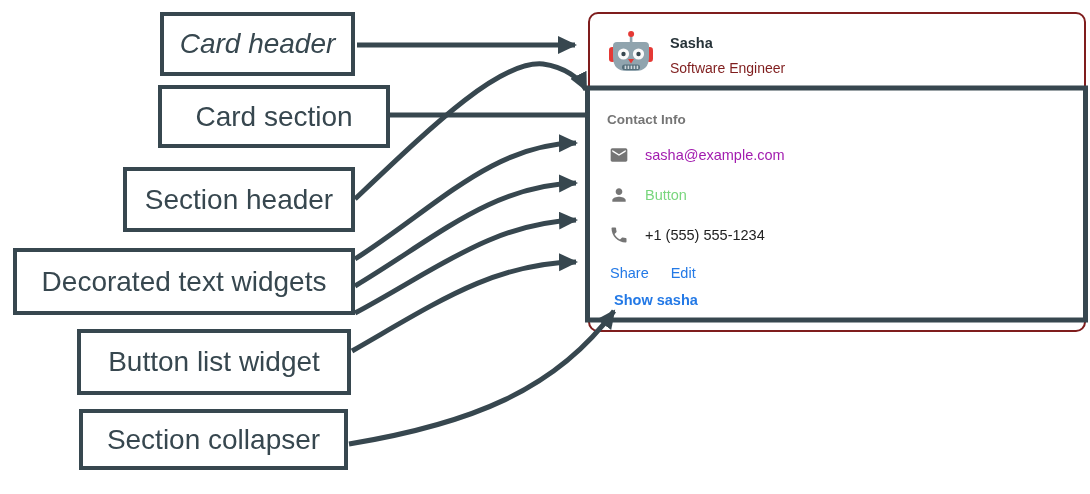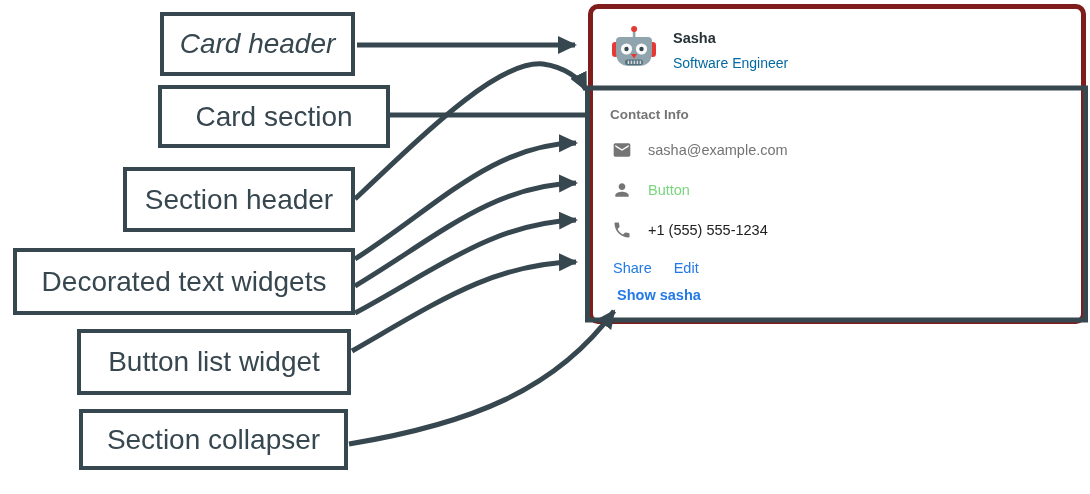--- a/index.html
+++ b/index.html
@@ -47,36 +47,36 @@
   }
   .section-outline {
     fill: none;
     stroke: #37474F;
     stroke-width: 5;
   }
 
   
   .card {
     position: absolute;
-    left: 588px; top: 4px;
+    left: 588px; top: 12px;
     width: 498px; height: 320px;
     box-sizing: border-box;
     background: #ffffff;
-    border: 5px solid #7f1d1d;
+    border: 2px solid #7f1d1d;
     border-radius: 10px;
     z-index: 1;
   }
   .avatar { position: absolute; left: 16px; top: 14px; width: 50px; height: 50px; }
   .card-name {
     position: absolute; left: 80px; top: 21px;
     font-size: 14.5px; font-weight: 700; color: #263238;
   }
   .card-subtitle {
     position: absolute; left: 80px; top: 46px;
-    font-size: 14px; color: #0369a1;
+    font-size: 14px; color: #7f1d1d;
   }
   .section-title {
     position: absolute; left: 17px; top: 98px;
     font-size: 13.5px; font-weight: 700; color: #757575;
   }
   .row {
     position: absolute; left: 19px; height: 20px;
     display: flex; align-items: center; gap: 16px;
     font-size: 14.5px; color: #212121;
   }
@@ -129,21 +129,21 @@
     <div class="card-subtitle">Software Engineer</div>
 
     <div class="section-title">Contact Info</div>
 
     <div class="row row-0">
       <span class="ricon">
         <svg viewBox="0 0 24 24">
             <path d="M20 4H4c-1.1 0-1.99.9-1.99 2L2 18c0 1.1.9 2 2 2h16c1.1 0 2-.9 2-2V6c0-1.1-.9-2-2-2zm0 4l-8 5-8-5V6l8 5 8-5v2z"></path>
           </svg>
       </span>
-      <span style="color: #737373;">sasha@example.com</span>
+      <span style="color: #a21caf;">sasha@example.com</span>
     </div>
 
     <div class="row row-1">
       <span class="ricon">
         <svg viewBox="0 0 24 24">
             <path d="M12 12c2.21 0 4-1.79 4-4s-1.79-4-4-4-4 1.79-4 4 1.79 4 4 4zm0 2c-2.67 0-8 1.34-8 4v2h16v-2c0-2.66-5.33-4-8-4z"></path>
           </svg>
       </span>
       <span style="color: rgb(121, 214, 125);">Button</span>
     </div>

